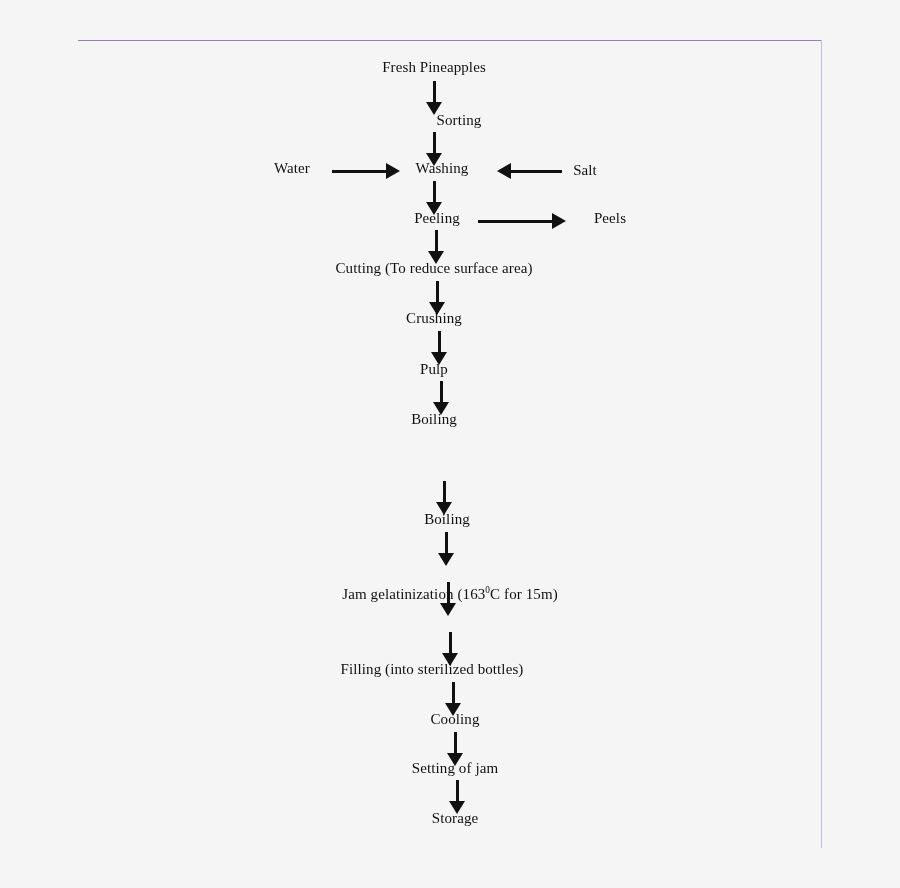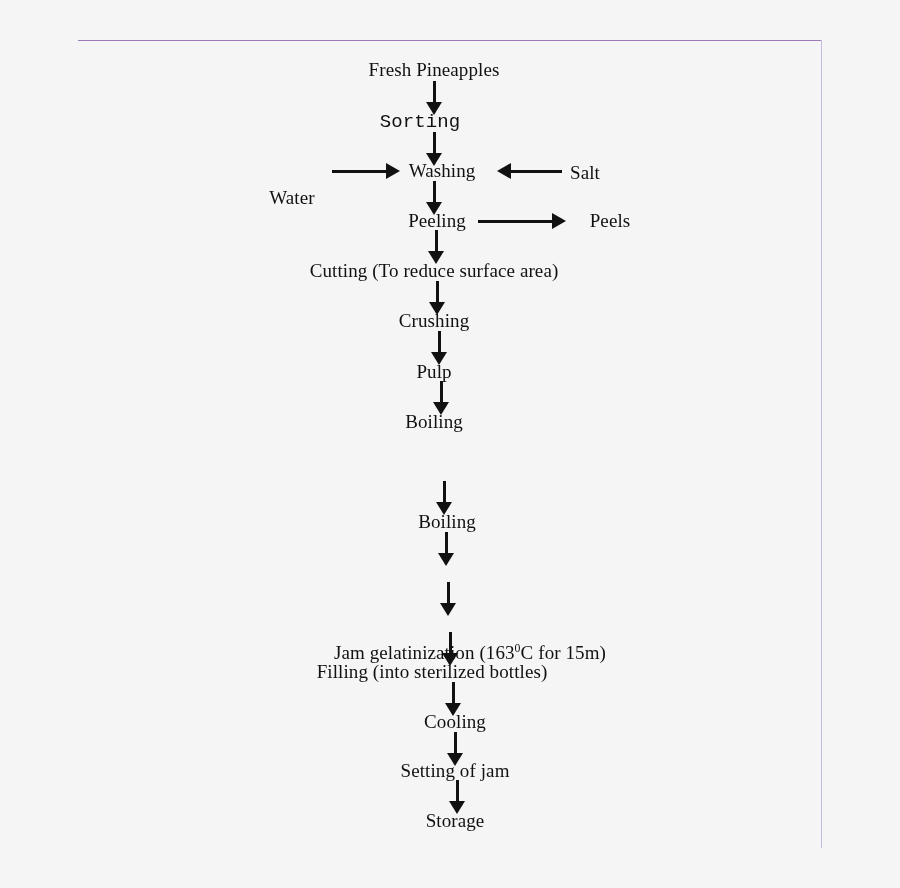--- a/index.html
+++ b/index.html
@@ -36,21 +36,21 @@
     top: 40px;
     width: 0;
     height: 808px;
     border-left: 1.5px solid #c7bcdf;
   }
 
   
   .node {
     position: absolute;
     white-space: nowrap;
-    font-size: 19px;
+    font-size: 15px;
     line-height: 1;
     letter-spacing: 0.1px;
     transform: translateX(-50%);
   }
   .node.sup-host sup {
     font-size: 0.62em;
     vertical-align: super;
     line-height: 0;
   }
 
@@ -113,30 +113,30 @@
   <div class="frame-top-rule"></div>
   <div class="frame-right-rule"></div>
 
   <div class="node" style="left:434px; top:60px;">Fresh Pineapples</div>
 
   <div class="arrow-down" style="left:434px; top:81px; width:16px; height:34px;">
     <div class="shaft" style="height:22px;"></div>
       <div class="head"></div>
   </div>
 
-  <div class="node" style="left:420px; top:113px;font-family:Liberation Mono, monospace;">Sorting</div>
+  <div class="node" style="left:459px; top:113px;">Sorting</div>
 
   <div class="arrow-down" style="left:434px; top:132px; width:16px; height:34px;">
     <div class="shaft" style="height:22px;"></div>
       <div class="head"></div>
   </div>
 
   <div class="node" style="left:442px; top:161px;">Washing</div>
 
-  <div class="node" style="left:292px; top:161px;margin-top:27px;">Water</div>
+  <div class="node" style="left:292px; top:161px;">Water</div>
 
   <div class="arrow-h right" style="left:332px; top:163px; width:68px;">
     <div class="shaft-h"></div>
       <div class="head-h"></div>
   </div>
 
   <div class="node" style="left:585px; top:163px;">Salt</div>
 
   <div class="arrow-h left" style="left:497px; top:163px; width:65px;">
     <div class="shaft-h"></div>
@@ -197,21 +197,21 @@
     <div class="shaft" style="height:22px;"></div>
       <div class="head"></div>
   </div>
 
 
   <div class="arrow-down" style="left:448px; top:582px; width:16px; height:34px;">
     <div class="shaft" style="height:22px;"></div>
       <div class="head"></div>
   </div>
 
-  <div class="node sup-host" style="left:450px; top:643px;margin-left:20px;"><span>Jam gelatinization (163</span><sup>0</sup><span>C for 15m)</span></div>
+  <div class="node sup-host" style="left:450px; top:587px;"><span>Jam gelatinization (163</span><sup>0</sup><span>C for 15m)</span></div>
 
   <div class="arrow-down" style="left:450px; top:632px; width:16px; height:34px;">
     <div class="shaft" style="height:22px;"></div>
       <div class="head"></div>
   </div>
 
   <div class="node" style="left:432px; top:662px;">Filling (into sterilized bottles)</div>
 
   <div class="arrow-down" style="left:453px; top:682px; width:16px; height:34px;">
     <div class="shaft" style="height:22px;"></div>

